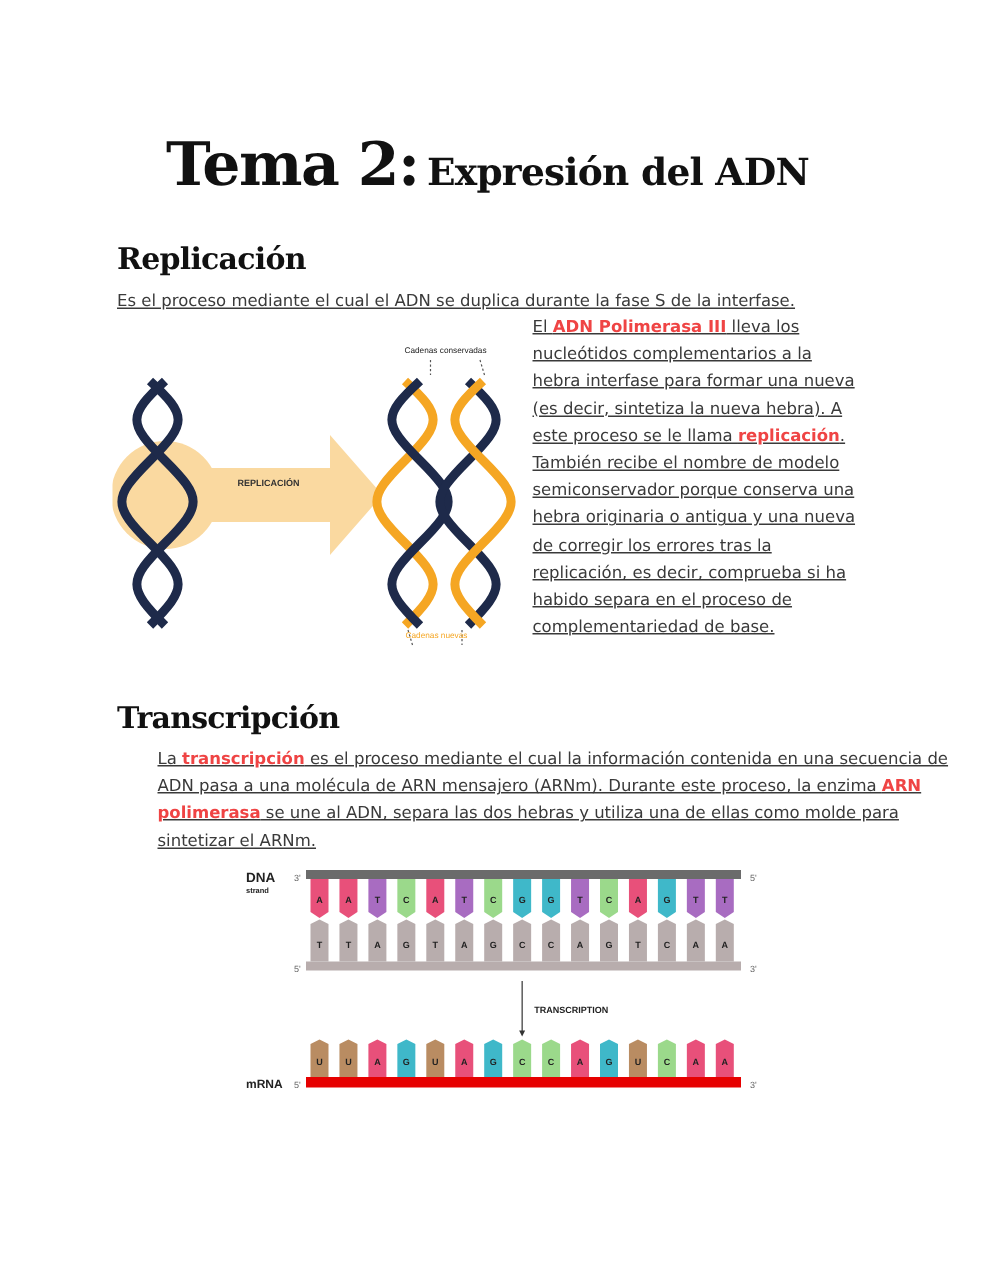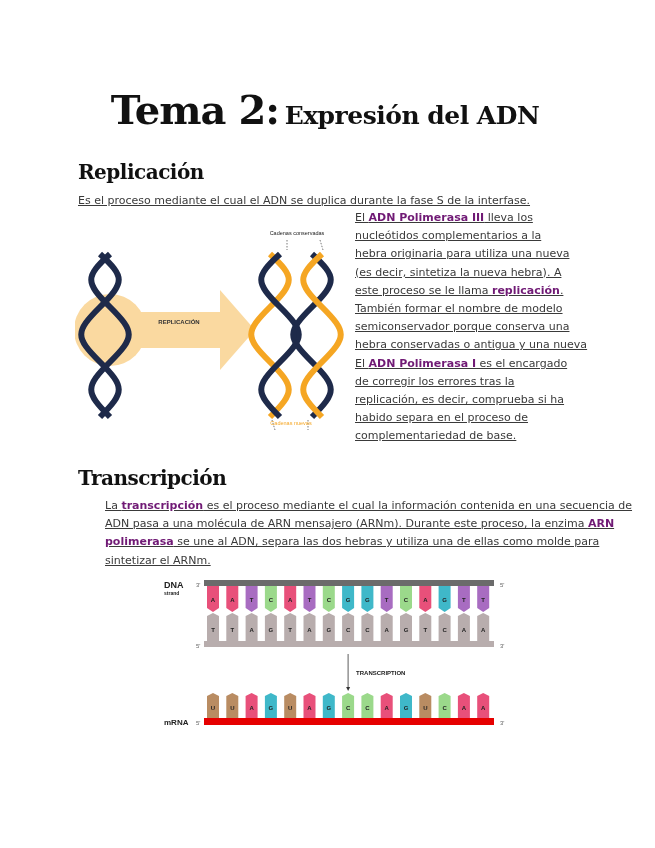--- a/index.html
+++ b/index.html
@@ -2,45 +2,44 @@
 <html><head>
 <meta charset="utf-8">
 <style>
   html, body { margin:0; padding:0; background:#ffffff; }
   body { width:655px; height:848px; position:relative; overflow:hidden; font-family:"DejaVu Sans", sans-serif; color:#3a3a3a; }
   .title { position:absolute; left:0; width:650px; top:86px; text-align:center; font-family:"DejaVu Serif", serif; font-weight:bold; color:#111; white-space:nowrap; }
   .title .big { font-size:40px; letter-spacing:-1px; }
   .title .small { font-size:25px; letter-spacing:-0.5px; }
   .h2 { position:absolute; left:78px; font-family:"DejaVu Serif", serif; font-weight:bold; font-size:20px; color:#111; letter-spacing:-0.5px; }
   .p { position:absolute; font-size:11px; line-height:18.2px; color:#3a3a3a;text-decoration:underline; }
-  .p b { color:#701a75; }
+  .p b { color:#ef4444; }
   .rline { display:block; white-space:nowrap; }
   svg text { font-family:"Liberation Sans", sans-serif; }
 </style>
 </head>
 <body>
 
 <div class="title">
   <span class="big">Tema 2:</span>
   <span class="small">Expresión del ADN</span>
 </div>
 
 <div class="h2" style="top:160px;">Replicación</div>
 <div class="p" style="left:78px; top:192px; white-space:nowrap;">Es el proceso mediante el cual el ADN se duplica durante la fase S de la interfase.</div>
 
 <div class="p" id="repl-text" style="left:355px; top:209px;">
     <span class="rline">El <b>ADN Polimerasa III</b> lleva los</span>
     <span class="rline">nucleótidos complementarios a la</span>
-    <span class="rline">hebra originaria para utiliza una nueva</span>
+    <span class="rline">hebra interfase para formar una nueva</span>
     <span class="rline">(es decir, sintetiza la nueva hebra). A</span>
     <span class="rline">este proceso se le llama <b>replicación</b>.</span>
-    <span class="rline">También formar el nombre de modelo</span>
+    <span class="rline">También recibe el nombre de modelo</span>
     <span class="rline">semiconservador porque conserva una</span>
-    <span class="rline">hebra conservadas o antigua y una nueva</span>
-    <span class="rline">El <b>ADN Polimerasa I</b> es el encargado</span>
+    <span class="rline">hebra originaria o antigua y una nueva</span>
     <span class="rline">de corregir los errores tras la</span>
     <span class="rline">replicación, es decir, comprueba si ha</span>
     <span class="rline">habido separa en el proceso de</span>
     <span class="rline">complementariedad de base.</span>
   </div>
 
 <svg style="position:absolute; left:75px; top:222px;" width="270" height="212" viewBox="0 0 270 212">
   <circle cx="35" cy="108" r="36" fill="#fad9a0"></circle>
   <polygon points="30,90 145,90 145,68 180,108 145,148 145,126 30,126" fill="#fad9a0"></polygon>
   <text id="arrow-label" x="104" y="102" font-size="6" font-weight="bold" fill="#333" text-anchor="middle">REPLICACIÓN</text>

